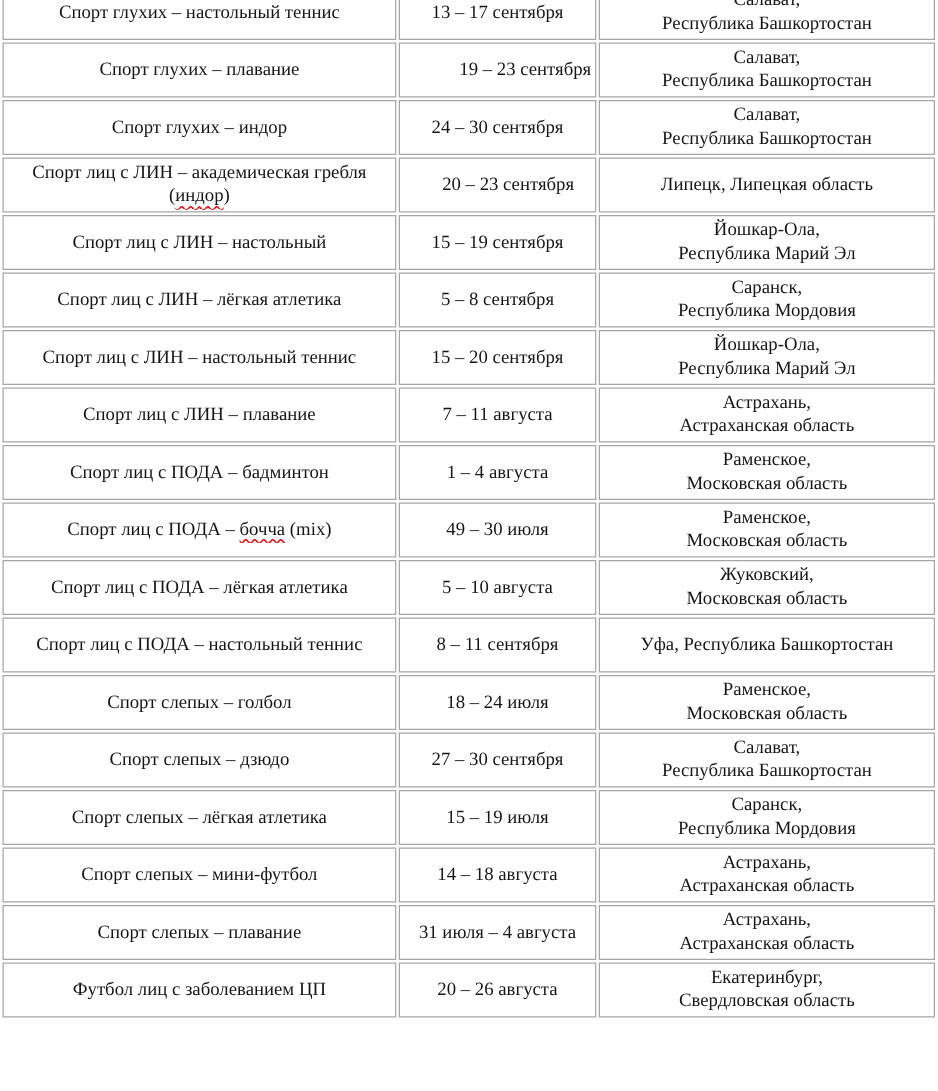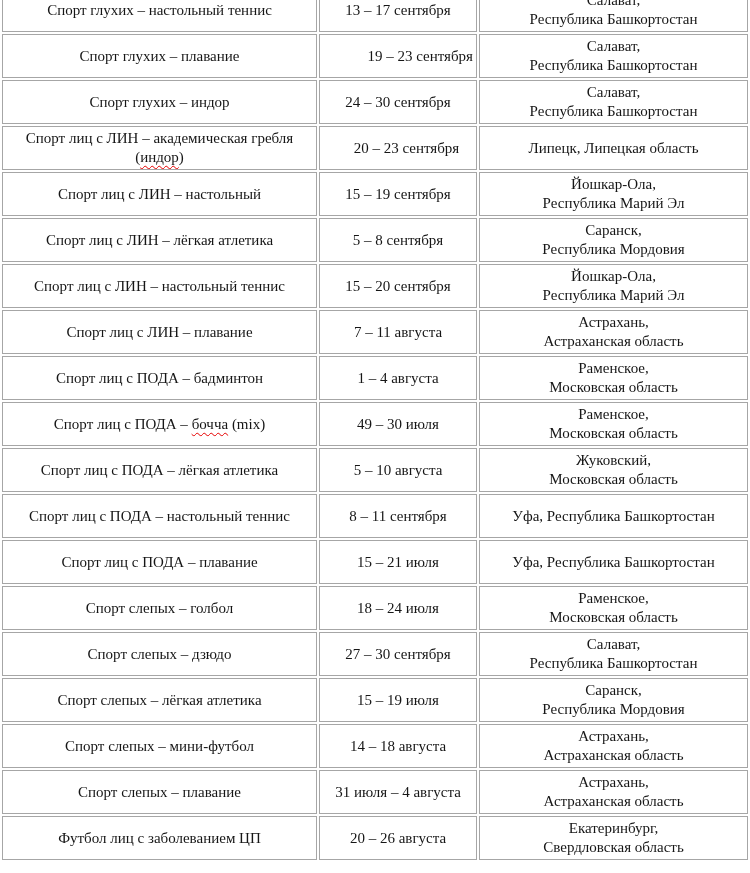--- a/index.html
+++ b/index.html
@@ -131,25 +131,20 @@
     <td style="border-color: rgb(166, 166, 166);">Жуковский,
 Московская область</td>
   </tr>
 
   <tr>
     <td style="border-color: rgb(166, 166, 166);">Спорт лиц с ПОДА – настольный теннис</td>
     <td style="border-color: rgb(166, 166, 166); margin-left: 42px;">8 – 11 сентября</td>
     <td style="border-color: rgb(166, 166, 166);">Уфа, Республика Башкортостан</td>
   </tr>
 
-  <tr>
-    <td style="border-color: rgb(166, 166, 166);">Спорт лиц с ПОДА – плавание</td>
-    <td style="border-color: rgb(166, 166, 166);">15 – 21 июля</td>
-    <td style="border-color: rgb(166, 166, 166);">Уфа, Республика Башкортостан</td>
-  </tr>
 
   <tr>
     <td style="border-color: rgb(166, 166, 166);">Спорт слепых – голбол</td>
     <td style="border-color: rgb(166, 166, 166);">18 – 24 июля</td>
     <td style="border-color: rgb(166, 166, 166);">Раменское,
 Московская область</td>
   </tr>
 
   <tr>
     <td style="border-color: rgb(166, 166, 166);">Спорт слепых – дзюдо</td>

